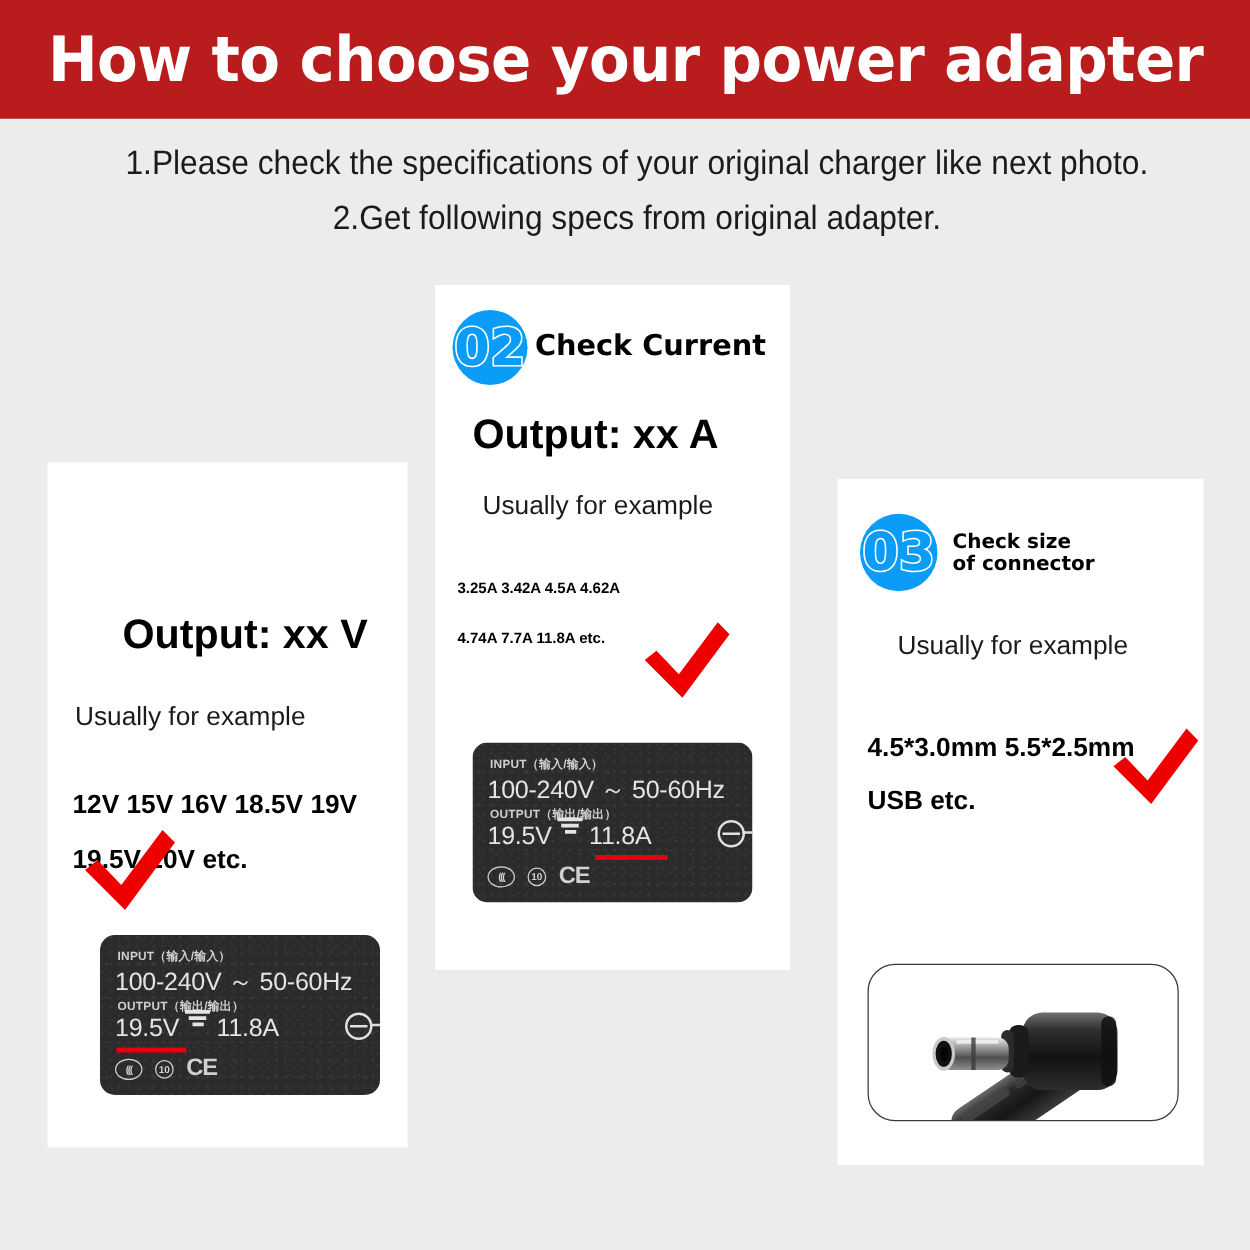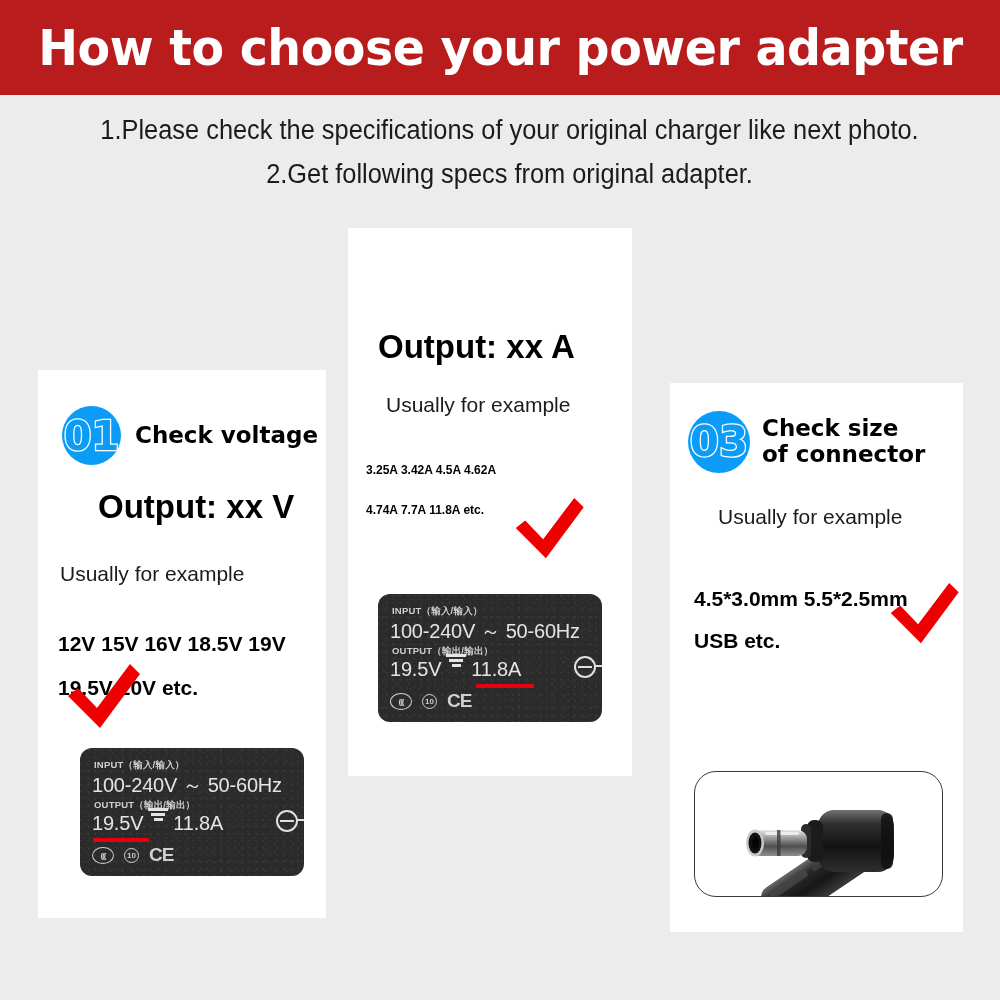--- a/index.html
+++ b/index.html
@@ -64,21 +64,21 @@
 
   .head-title {
     font-family: "DejaVu Sans", sans-serif;
     font-weight: 700;
     color: #000000;
     white-space: pre-line;
     line-height: 1.12;
   }
   .ht1 { font-size: 23px; margin-left: 14px; }
   .ht2 { font-size: 23px; margin-left: 6px; }
-  .ht3 { font-size: 23px; margin-left: 12px; }
+  .ht3 { font-size: 16px; margin-left: 12px; }
 
   
   .output-big {
     position: absolute;
     font-family: "Liberation Sans", sans-serif;
     font-weight: 700;
     font-size: 33px;
     color: #000;
     white-space: nowrap;
   }
@@ -185,24 +185,20 @@
     <div class="banner-title">How to choose your power adapter</div>
   </div>
 
   <div class="intro">
     <div class="intro-line">1.Please check the specifications of your original charger like next photo.</div>
     <div class="intro-line">2.Get following specs from original adapter.</div>
   </div>
 
   <div class="card" id="card1">
 
-    <div class="head-row" style="left:24px; top:36px;">
-      <div class="badge badge-1">01</div>
-      <div class="head-title ht1">Check voltage</div>
-    </div>
 
     <div class="output-big" style="left:60px; top:118px;">Output: xx V</div>
 
     <div class="usually" style="left:22px; top:192px;">Usually for example</div>
 
     <div class="examples" style="left:20px; top:252px;">
       <div class="ex-row">12V  15V  16V  18.5V  19V</div>
       <div class="ex-row">19.5V   20V etc.</div>
     </div>
 
@@ -232,20 +228,24 @@
       <div class="marks" style="left:12px; bottom:10px;">
         <div class="mark-ccc">(((</div>
         <div class="mark-ten">10</div>
         <div class="mark-ce">CE</div>
       </div>
     </div>
   </div>
 
   <div class="card" id="card2">
 
+    <div class="head-row" style="left:14px; top:20px;">
+      <div class="badge badge-2">02</div>
+      <div class="head-title ht2">Check Current</div>
+    </div>
 
     <div class="output-big" style="left:30px; top:100px;">Output: xx A</div>
 
     <div class="usually" style="left:38px; top:165px;">Usually for example</div>
 
     <div class="examples" style="left:18px; top:222px;">
       <div class="ex-row">3.25A 3.42A  4.5A  4.62A</div>
       <div class="ex-row">4.74A  7.7A  11.8A    etc.</div>
     </div>
 

